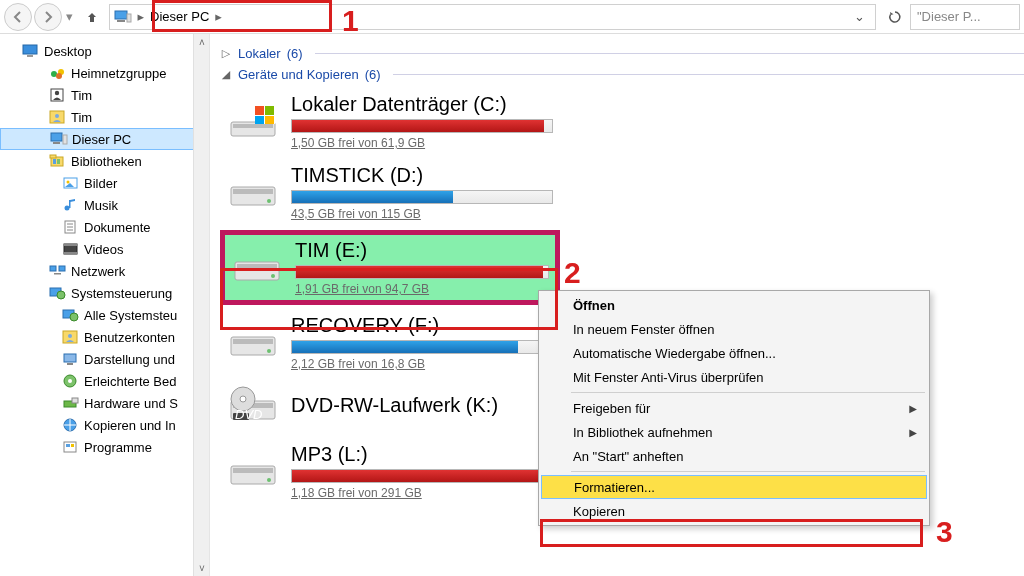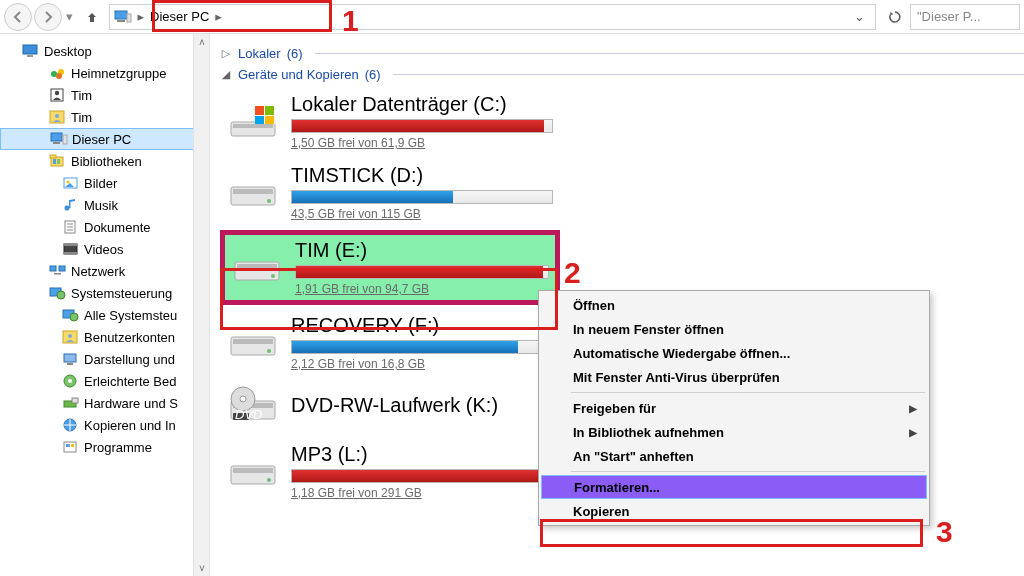--- a/index.html
+++ b/index.html
@@ -37,23 +37,23 @@
 .dicon { width: 54px; height: 44px; display:flex; align-items:flex-start; justify-content:center;font-style:italic; }
 .dinfo { flex: 1; }
 .dname { font-size: 20px; margin-bottom: 3px; white-space:nowrap; }
 .dbar { height: 14px; border: 1px solid #b7b7b7; background: linear-gradient(#f5f5f5,#e9e9e9); position: relative; margin-bottom: 3px; }
 .dfill { position: absolute; left: 0; top: 0; bottom: 0; }
 .dfill.red { background: linear-gradient(#e03232,#b31616); }
 .dfill.blue { background: linear-gradient(#2fa2e8,#1670b8); }
 .dfree { color: #6a6a6a; font-size: 12px; text-decoration: underline; }
 
 .context { position: absolute; left: 538px; top: 290px; width: 392px; background: #f4f4f4; border: 1px solid #a8a8a8; box-shadow: 3px 3px 6px rgba(0,0,0,.2); padding: 2px; }
-.ctx-item { height: 24px; display: flex; align-items: center; padding-left: 32px; position:relative;font-weight:bold; }
+.ctx-item { height: 24px; display: flex; align-items: center; padding-left: 32px; position:relative; }
 .ctx-item.bold { font-weight: 600; }
-.ctx-item.hl { background: #8b5cf6; border:1px solid #7abeff; }
+.ctx-item.hl { background: #fde047; border:1px solid #7abeff; }
 .ctx-sep { height: 1px; background: #cfcfcf; margin: 3px 2px 3px 30px; }
 .ctx-sub { margin-left:auto; margin-right:10px; font-size:10px; color:#444; }
 
 .annot { position: absolute; border: 3px solid #d81e1e; pointer-events: none; }
 .annot-num { position: absolute; color: #d81e1e; font-weight: 700; font-size: 30px; font-family: Arial; pointer-events:none; }
 
 
 svg { display:block; }
 </style>
 </head>

